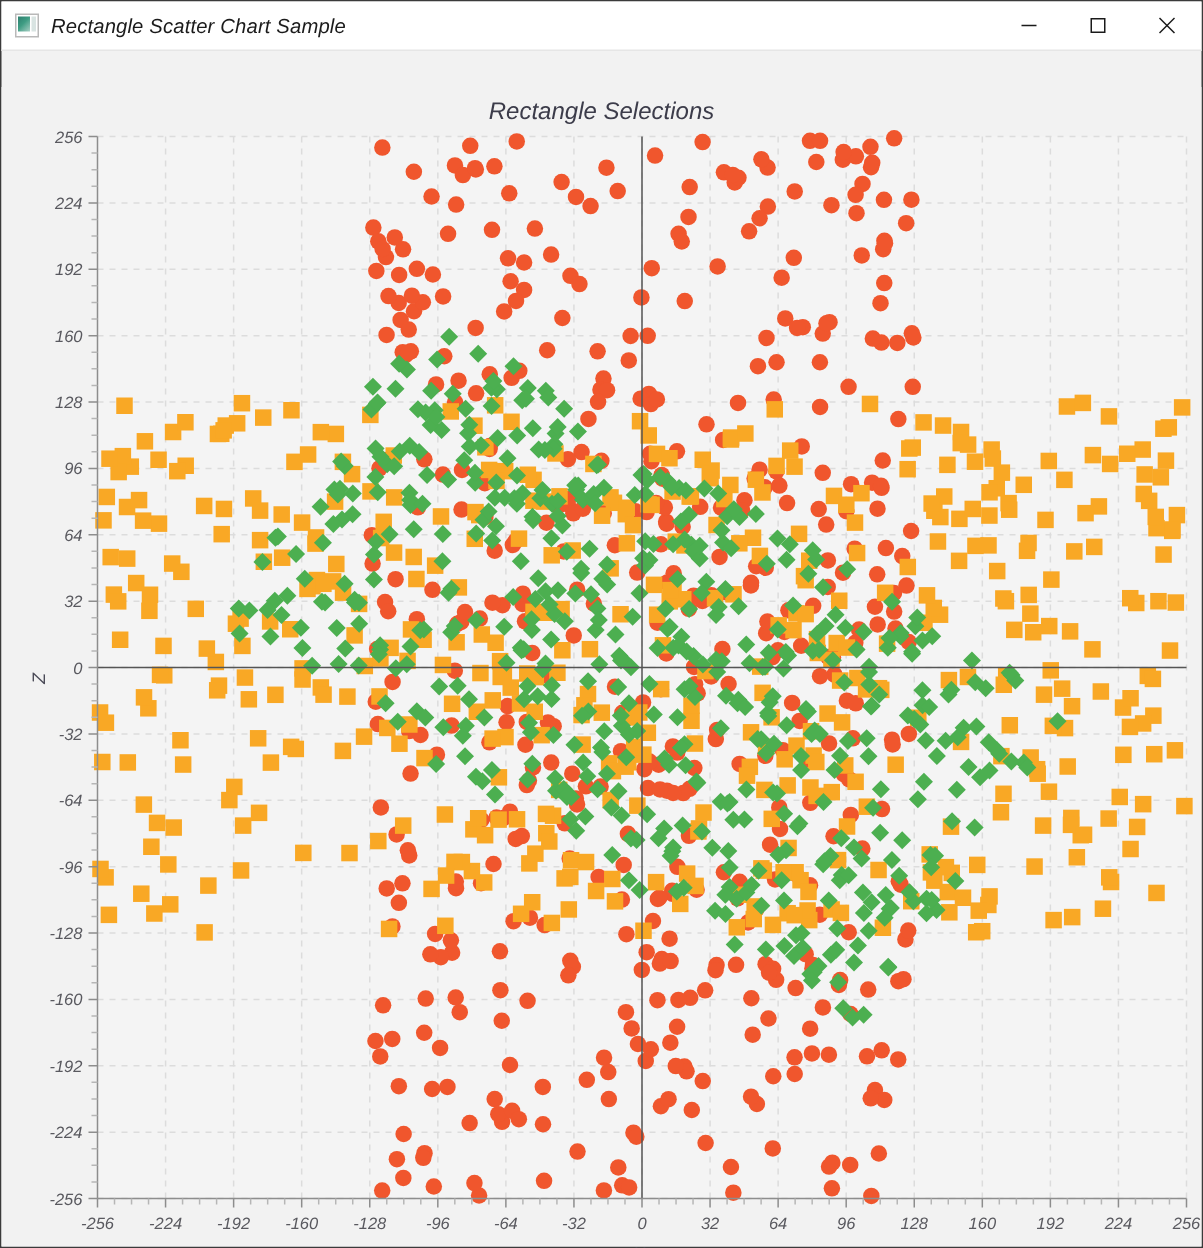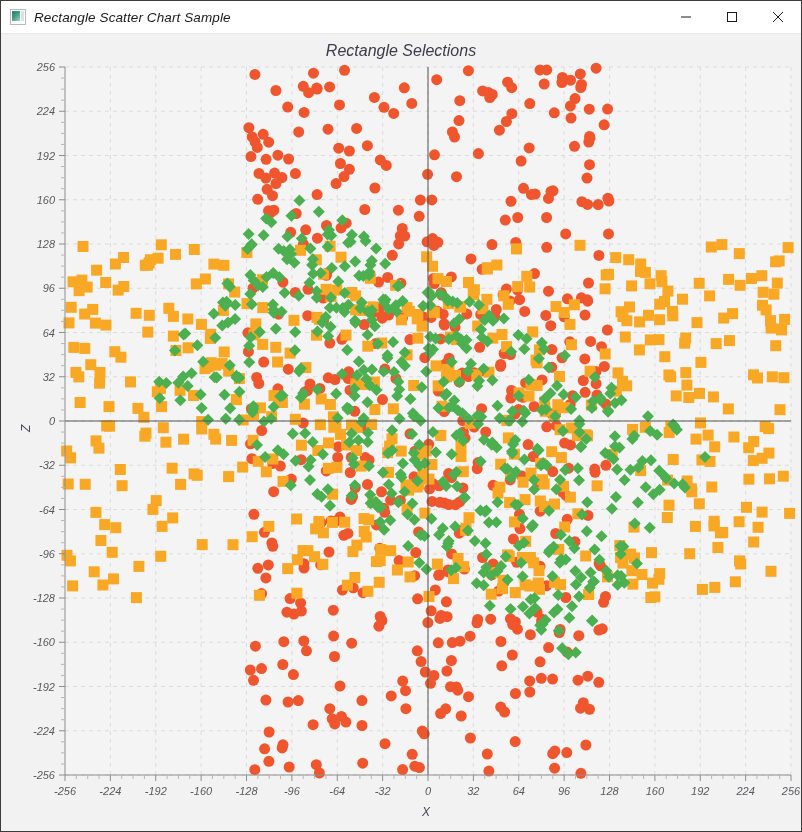--- a/index.html
+++ b/index.html
@@ -74,20 +74,21 @@
     background: transparent;
     border: 0;
     padding: 0;
   }
   .win-btn svg { display: block; }
   
   .chart-area {
     position: relative;
     flex: 1 1 auto;
     background: #f2f2f2;
+    margin-top: 24px;
   }
   .chart-title {
     position: absolute;
     left: 0; right: 0;
     top: 8px;
     text-align: center;
     font-size: 16px;
     color: #3c3c4a;
   }
   .plot-svg {

